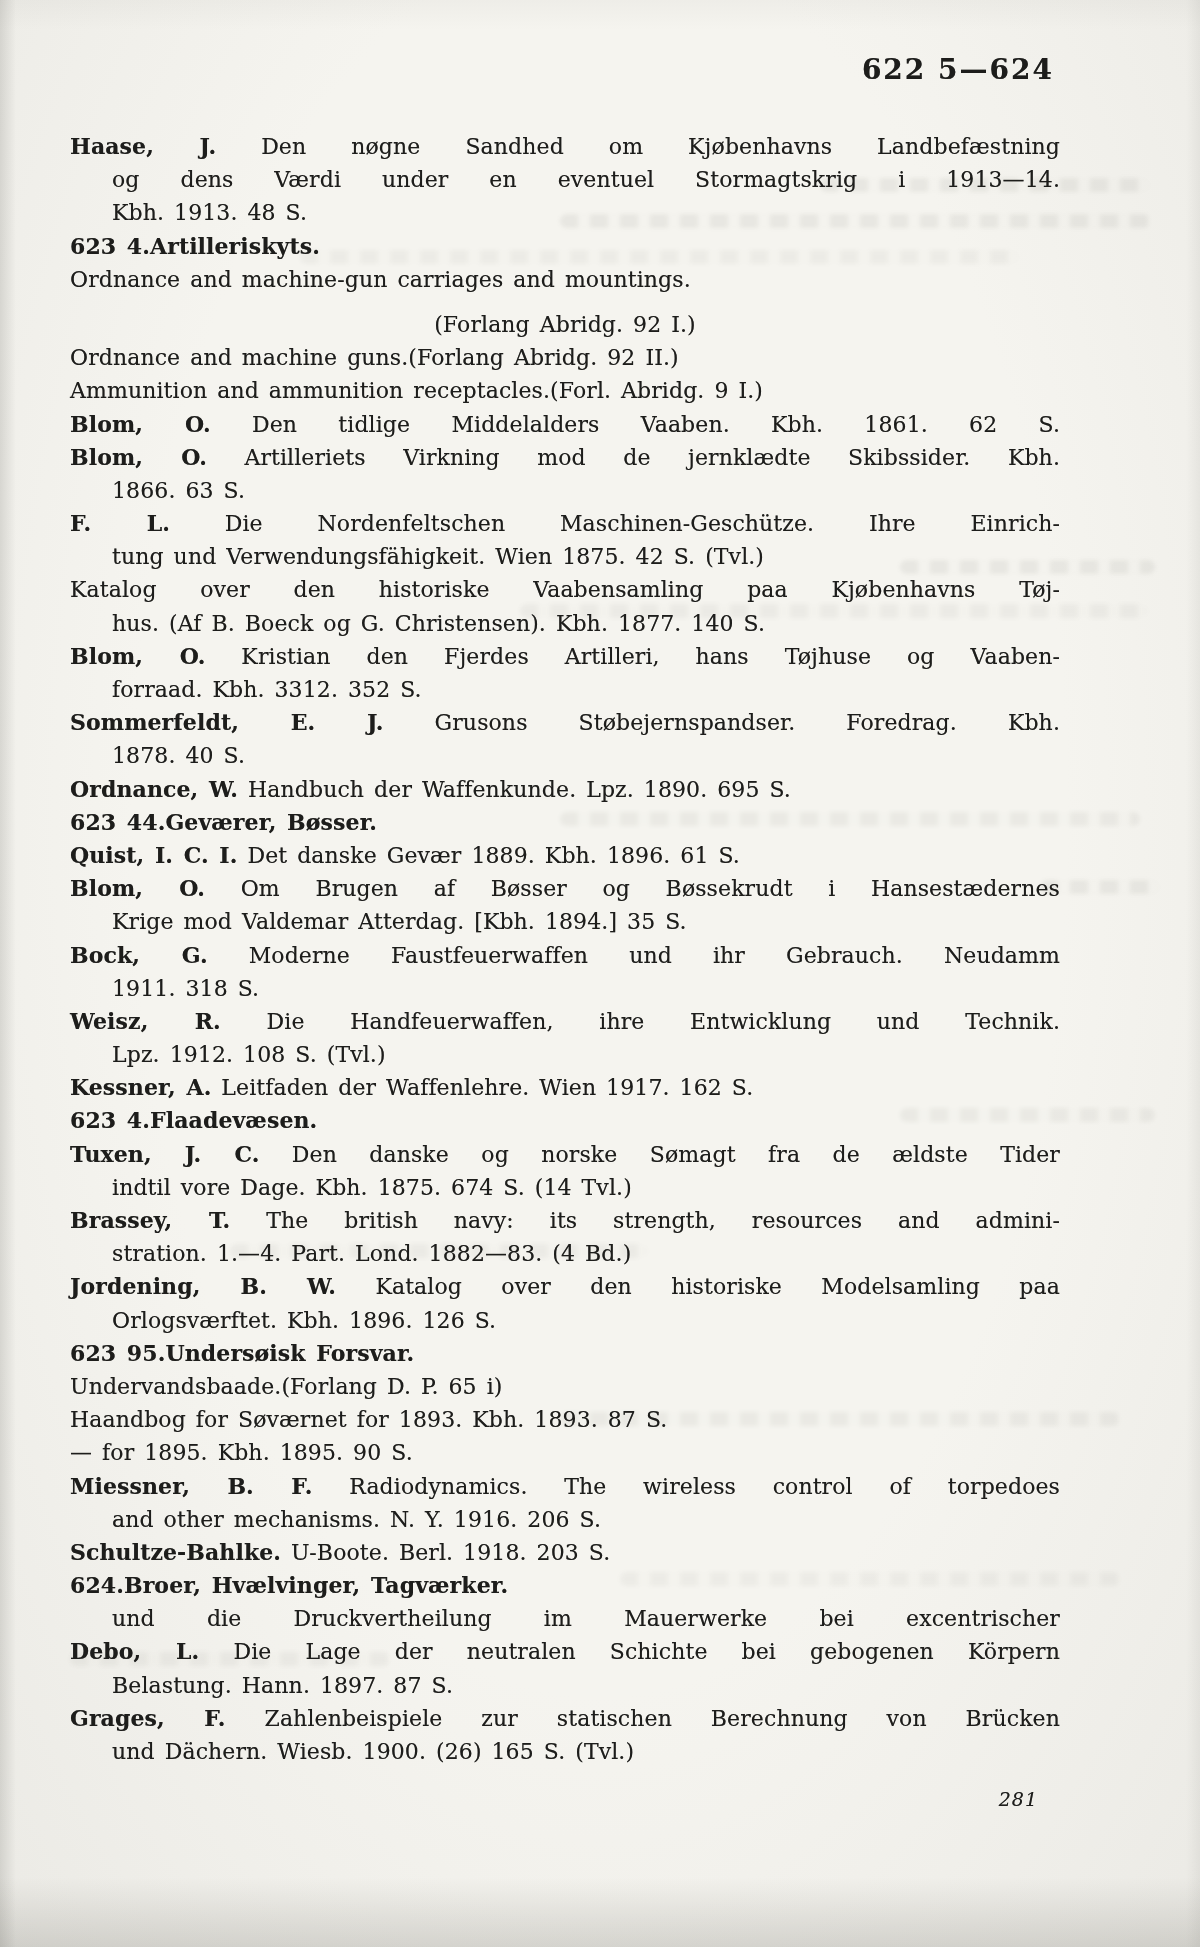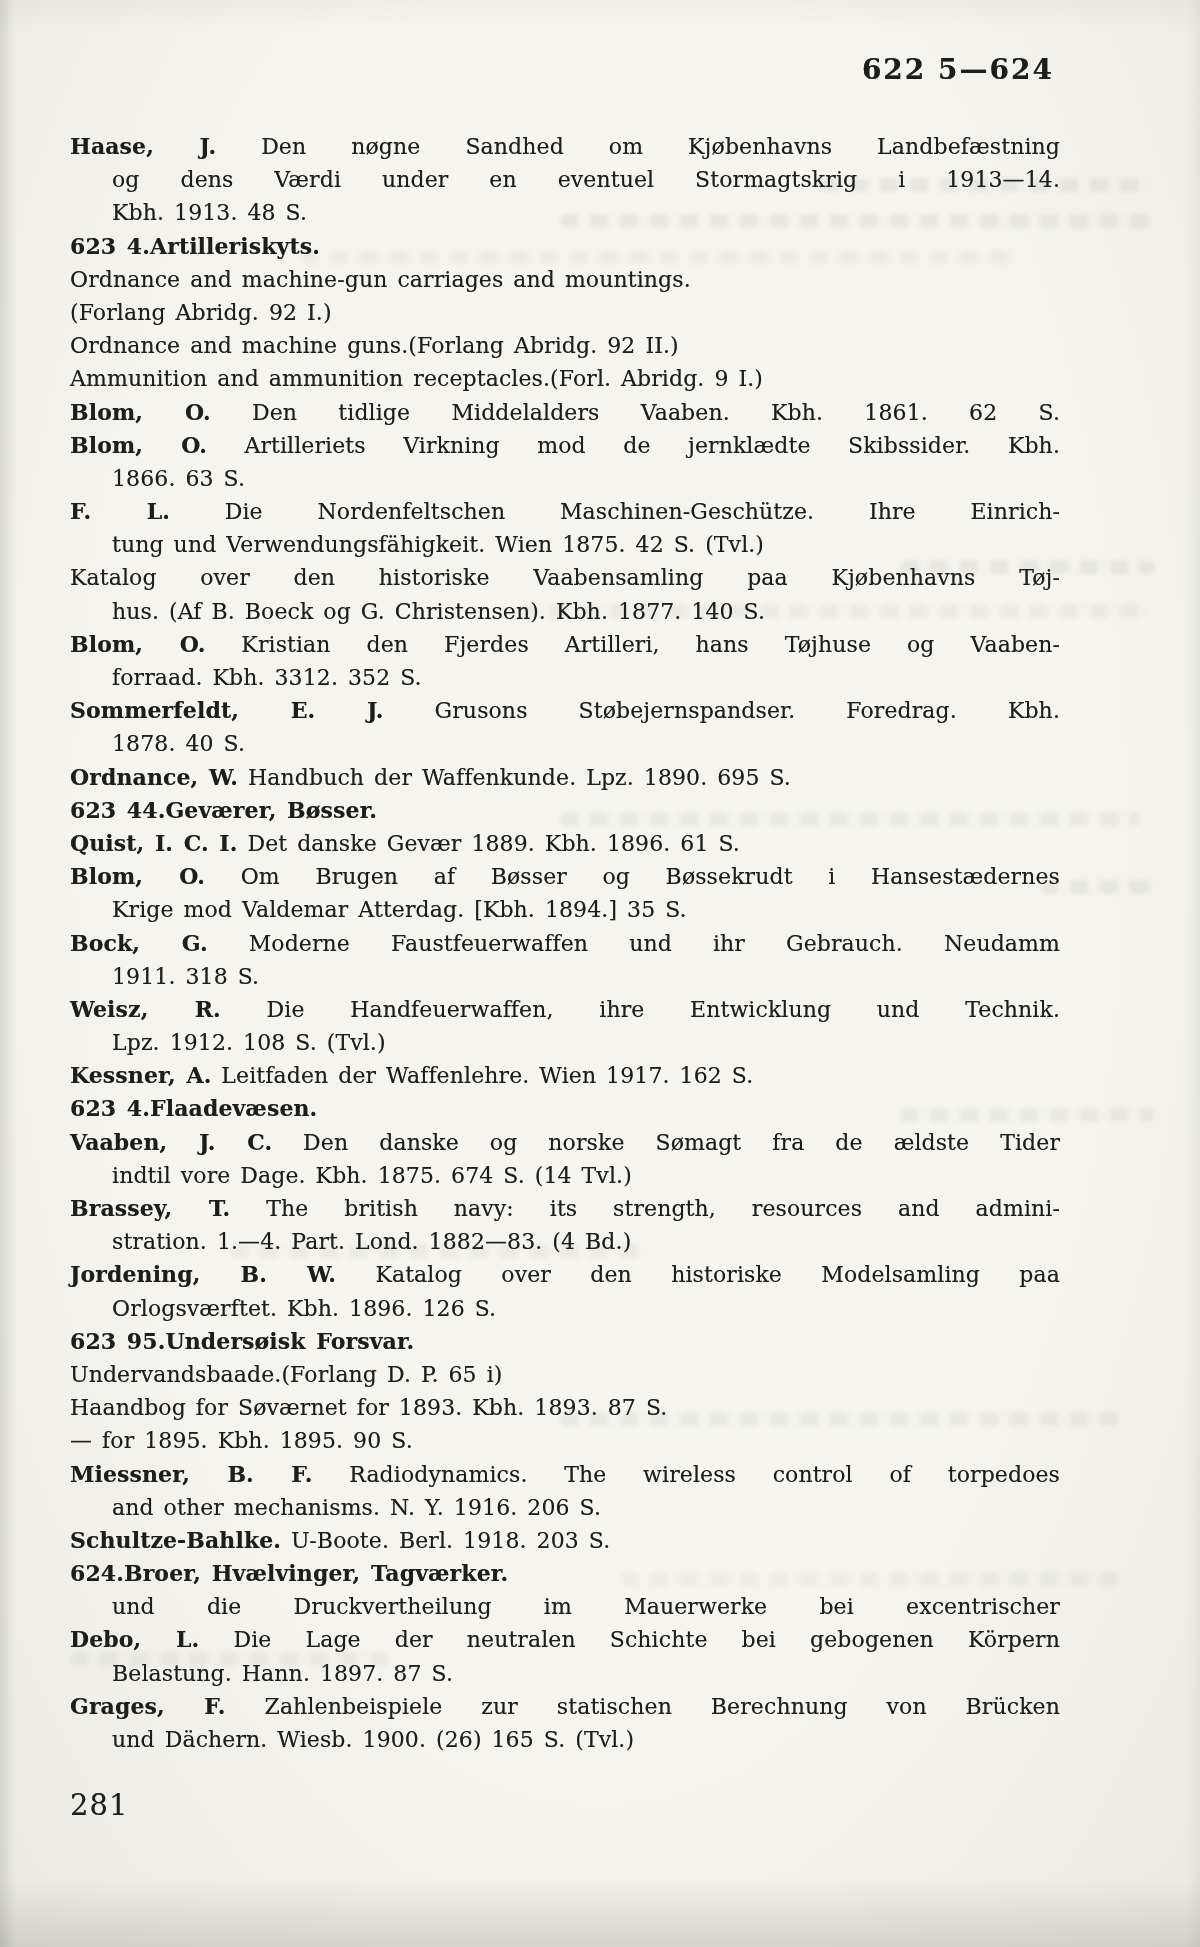--- a/index.html
+++ b/index.html
@@ -55,39 +55,40 @@
     text-shadow: 0 0 0.6px rgba(25,25,25,0.5);
     overflow: visible;
   }
 
   .line.justify {
     white-space: normal;
     text-align: justify;
     text-align-last: justify;
   }
 
-  .line.right { text-align: left; }
+  .line.right { text-align: center; margin-top: 12px; }
 
   .line.split {
     display: flex;
   }
 
   .line.indent { padding-left: 42px; }
 
   .b { font-weight: bold; }
 
   .pagenum {
     position: absolute;
     top: 1788px;
     left: 0;
     width: 968px;
-    text-align: left;
-    font-size: 29px;
+    text-align: right;
+    font-size: 19px;
     letter-spacing: 1px;
     text-shadow: 0 0 0.6px rgba(25,25,25,0.5);
+    font-style: italic;
   }
 
   
   .ghost {
     position: absolute;
     height: 14px;
     border-radius: 7px;
     background: repeating-linear-gradient(90deg,
       rgba(104,104,96,0.17) 0px, rgba(104,104,96,0.17) 18px,
       rgba(104,104,96,0.02) 18px, rgba(104,104,96,0.02) 30px);
@@ -156,21 +157,21 @@
         <div class="line left indent"><span>Krige mod Valdemar Atterdag.  [Kbh. 1894.]  35 S.</span></div>
         <div class="line justify"><span class="b">Bock, G.</span><span> Moderne Faustfeuerwaffen und ihr Gebrauch. Neudamm</span></div>
         <div class="line left indent"><span>1911.  318 S.</span></div>
         <div class="line justify"><span class="b">Weisz, R.</span><span> Die Handfeuerwaffen, ihre Entwicklung und Technik.</span></div>
         <div class="line left indent"><span>Lpz. 1912.  108 S. (Tvl.)</span></div>
         <div class="line left"><span class="b">Kessner, A.</span><span> Leitfaden der Waffenlehre.  Wien 1917.  162 S.</span></div>
         <div class="line split">
           <span><span class="b">623 4.</span></span>
           <span><span class="b">Flaadevæsen.</span></span>
         </div>
-        <div class="line justify"><span class="b">Vaaben, J. C.</span><span> Den danske og norske Sømagt fra de ældste Tider</span></div>
+        <div class="line justify"><span class="b">Tuxen, J. C.</span><span> Den danske og norske Sømagt fra de ældste Tider</span></div>
         <div class="line left indent"><span>indtil vore Dage.  Kbh. 1875.  674 S.  (14 Tvl.)</span></div>
         <div class="line justify"><span class="b">Brassey, T.</span><span> The british navy: its strength, resources and admini-</span></div>
         <div class="line left indent"><span>stration.  1.—4. Part.  Lond. 1882—83.  (4 Bd.)</span></div>
         <div class="line justify"><span class="b">Jordening, B. W.</span><span> Katalog over den historiske Modelsamling paa</span></div>
         <div class="line left indent"><span>Orlogsværftet.  Kbh. 1896.  126 S.</span></div>
         <div class="line split">
           <span><span class="b">623 95.</span></span>
           <span><span class="b">Undersøisk Forsvar.</span></span>
         </div>
         <div class="line split">

